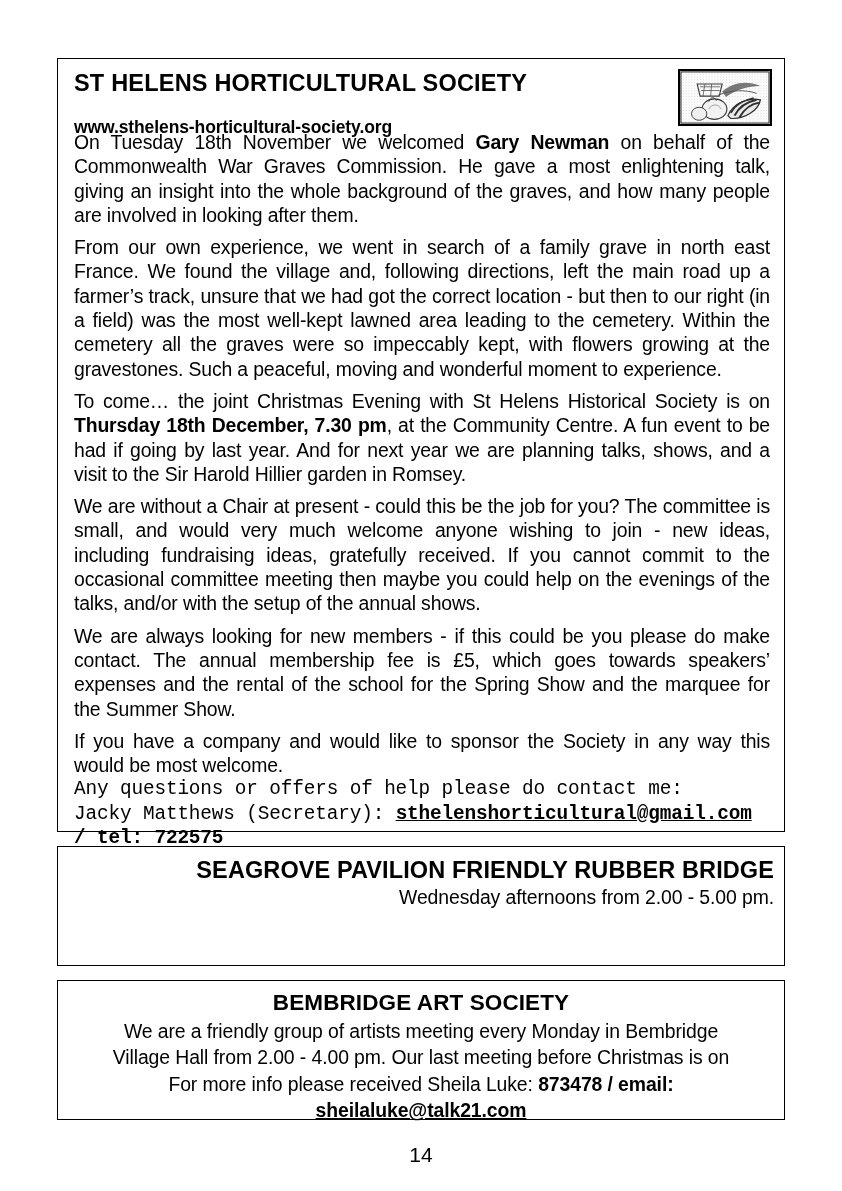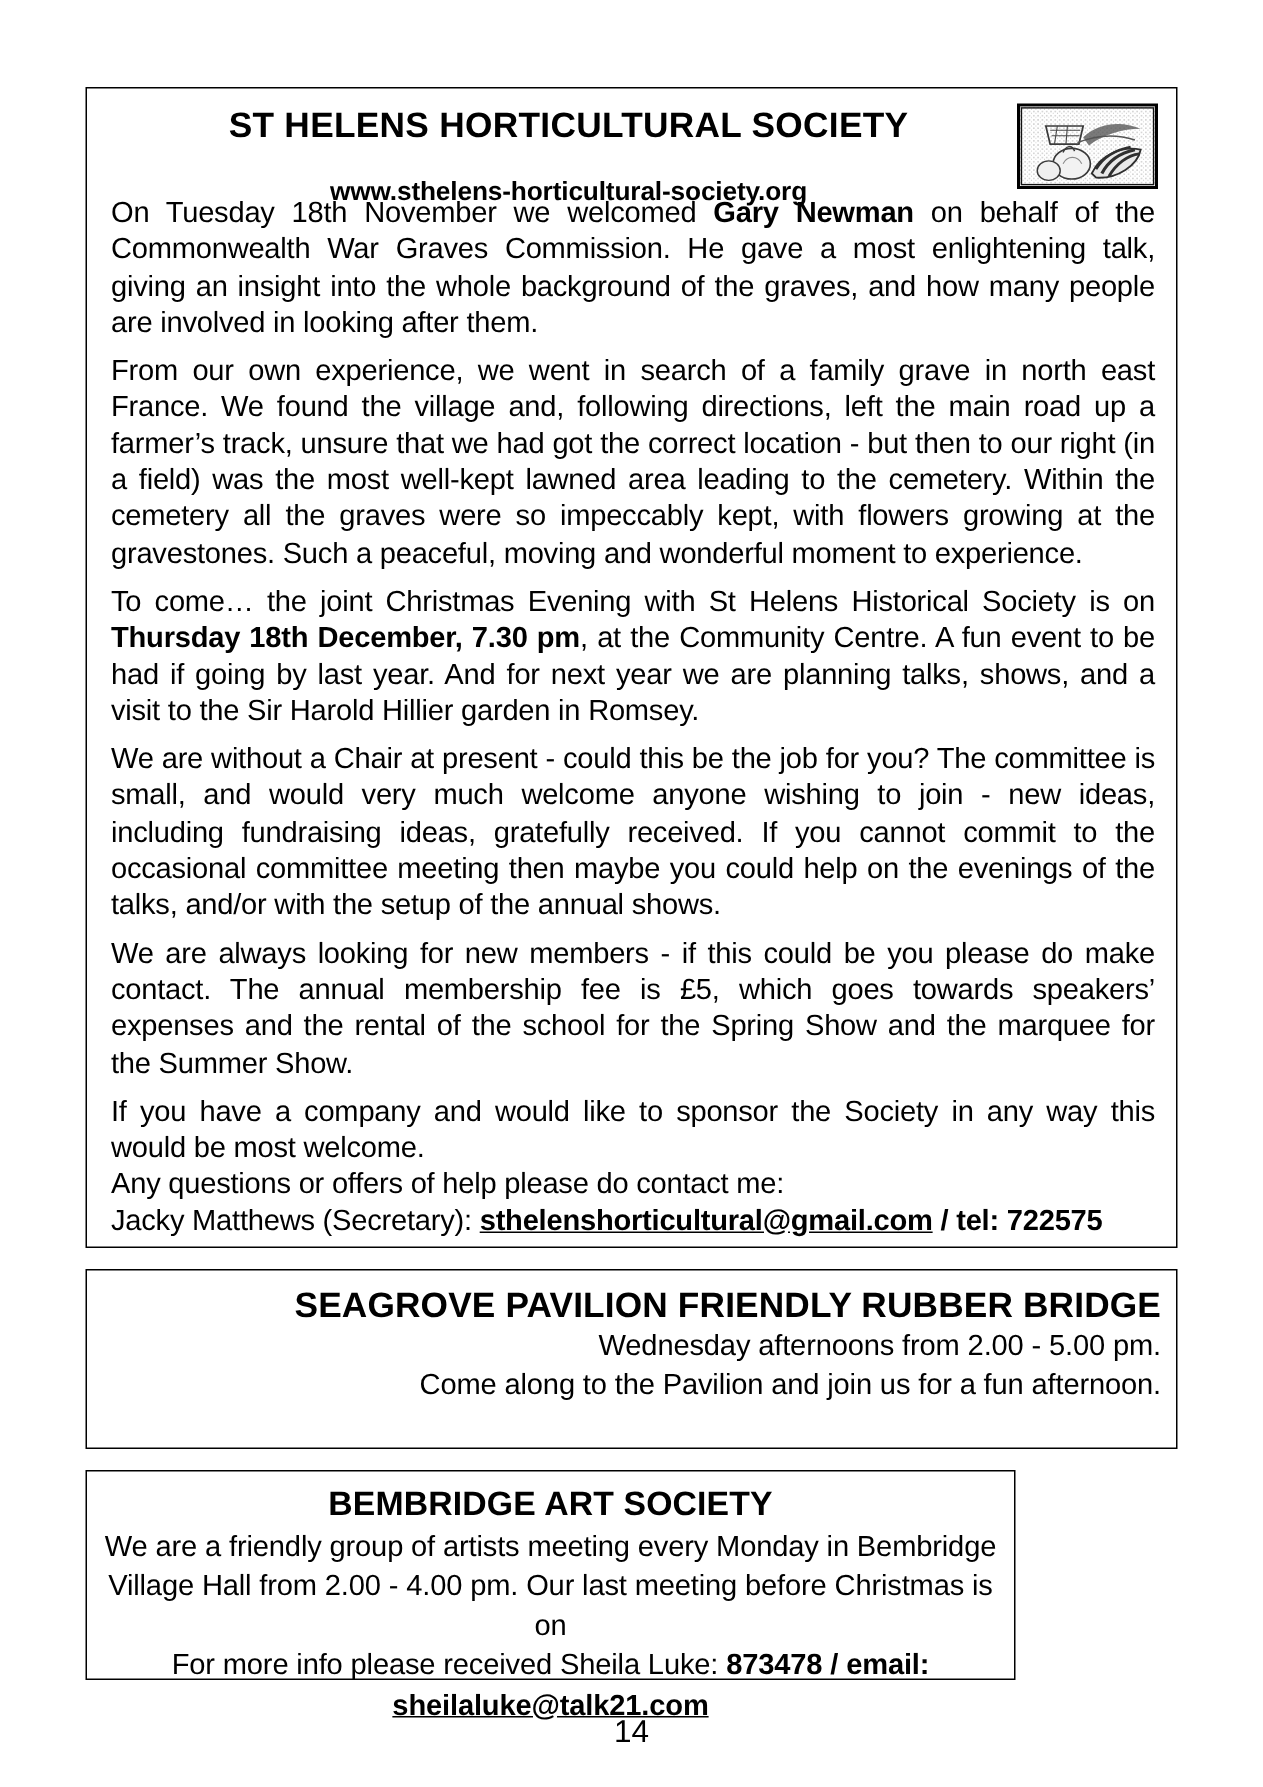--- a/index.html
+++ b/index.html
@@ -37,21 +37,21 @@
     width: 728px;
     height: 774px;
     padding: 6px 14px 6px 16px;
   }
 
   .header-row {
     position: relative;
     height: 62px;
   }
   .header-titles {
-    text-align: center;
+    text-align: left;
     padding-right: 86px;
   }
   .society-title {
     font-size: 23.5px;
     font-weight: bold;
     letter-spacing: 0.2px;
     line-height: 30px;
     margin-top: 3px;
     white-space: nowrap;
   }
@@ -81,21 +81,21 @@
     font-size: 19.4px;
     line-height: 24.3px;
     text-align: justify;
     letter-spacing: -0.15px;
   }
   .body-text p {
     margin: 0 0 8px 0;
   }
   .body-text p.tight { margin-bottom: 0; }
   .body-text p.last { margin-bottom: 0; }
-  .nojustify { text-align: left; }
+  .nojustify { text-align: left; font-family: Liberation Mono, monospace; }
   b, .b { font-weight: bold; }
   .u { text-decoration: underline; }
 
   
   #bridge-box {
     left: 57px;
     top: 846px;
     width: 728px;
     height: 120px;
     padding: 6px 10px 6px 10px;
@@ -111,21 +111,21 @@
   .panel-line {
     font-size: 19.4px;
     line-height: 25.6px;
     letter-spacing: -0.1px;
   }
 
   
   #art-box {
     left: 57px;
     top: 980px;
-    width: 620px;
+    width: 728px;
     height: 140px;
     padding: 4px 8px 4px 8px;
     text-align: center;
   }
   #art-box .panel-title { font-size: 22.5px; line-height: 30px; margin-top: 3px; }
   #art-box .panel-line { line-height: 26.4px; }
 
   
   #page-number {
     position: absolute;
@@ -198,21 +198,20 @@
       <p class="tight nojustify">Any questions or offers of help please do contact me:</p>
 
       <p class="last nojustify"><span>Jacky Matthews (Secretary): </span><b class="u">sthelenshorticultural@gmail.com</b><b> / tel: 722575</b></p>
 
     </div>
   </div>
 
   <div class="box" id="bridge-box">
     <div class="panel-title">SEAGROVE PAVILION FRIENDLY RUBBER BRIDGE</div>
     <div class="panel-line">Wednesday afternoons from 2.00 - 5.00 pm.</div>
-    <div class="panel-line">Come along to the Pavilion and join us for a fun afternoon.</div>
   </div>
 
   <div class="box" id="art-box">
     <div class="panel-title">BEMBRIDGE ART SOCIETY</div>
     <div class="panel-line">We are a friendly group of artists meeting every Monday in Bembridge</div>
     <div class="panel-line">Village Hall from 2.00 - 4.00 pm. Our last meeting before Christmas is on</div>
     <div class="panel-line"><span>For more info please received Sheila Luke: </span><b>873478</b><b> / email: </b><b class="u">sheilaluke@talk21.com</b></div>
   </div>
 
   <div id="page-number">14</div>

